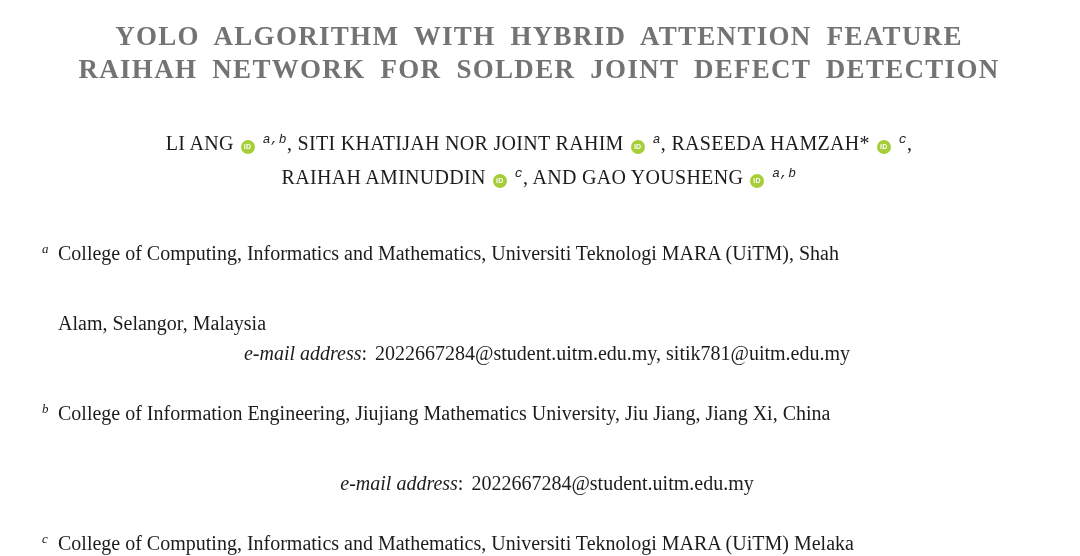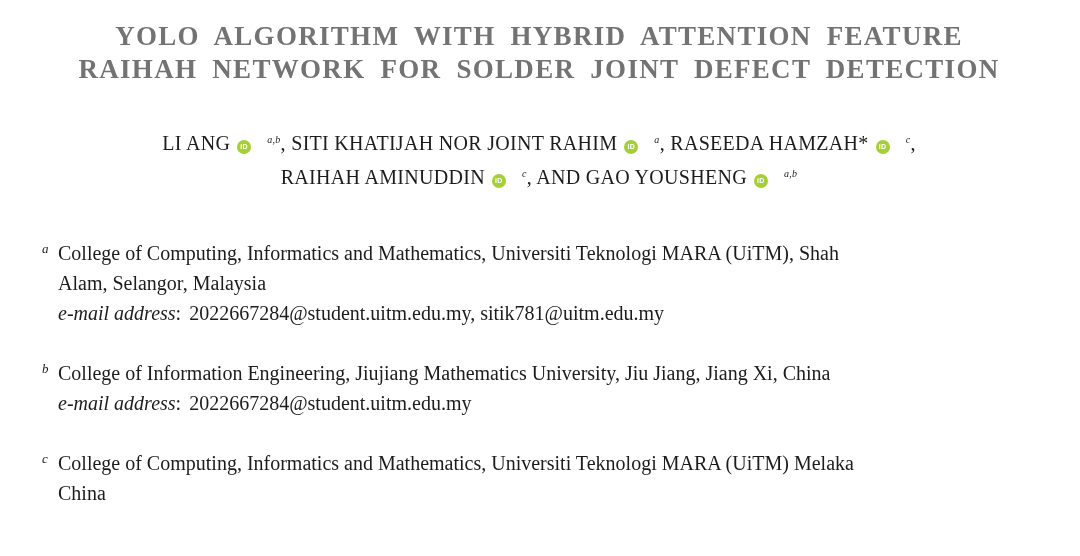--- a/index.html
+++ b/index.html
@@ -42,37 +42,38 @@
     color: #ffffff;
     font-family: "Liberation Sans", "DejaVu Sans", sans-serif;
     font-size: 7px;
     font-weight: bold;
     font-style: normal;
     margin: 0 2px 0 7px;
     vertical-align: 1px;
   }
   .author-sup {
     font-style: italic;
-    font-size: 10px;
+    font-size: 13px;
     line-height: 0;
     vertical-align: 7px;
-    margin-left: 14px;
+    margin-left: 6px;
+    font-family: Liberation Mono, monospace;
   }
 
   .affiliations { margin-top: 44px; font-size: 20px; }
   .affil-block { margin-bottom: 30px; line-height: 30px; }
   .affil-first { position: relative; padding-left: 16px; }
   .affil-sup {
     position: absolute;
     left: 0; top: -4px;
     font-style: italic;
     font-size: 13px;
   }
-  .affil-cont { padding-left: 16px; }
-  .affil-email { padding-left: 16px; }
+  .affil-cont { padding-left: 16px; margin-top: 40px; }
+  .affil-email { padding-left: 16px; text-align: center; }
   .email-label { font-style: italic; }
   .email-sep { margin-right: 8px; }
 </style>
 </head>
 <body>
 
 <div class="page">
 
   <div class="title">
     <div>YOLO ALGORITHM WITH HYBRID ATTENTION FEATURE</div>

